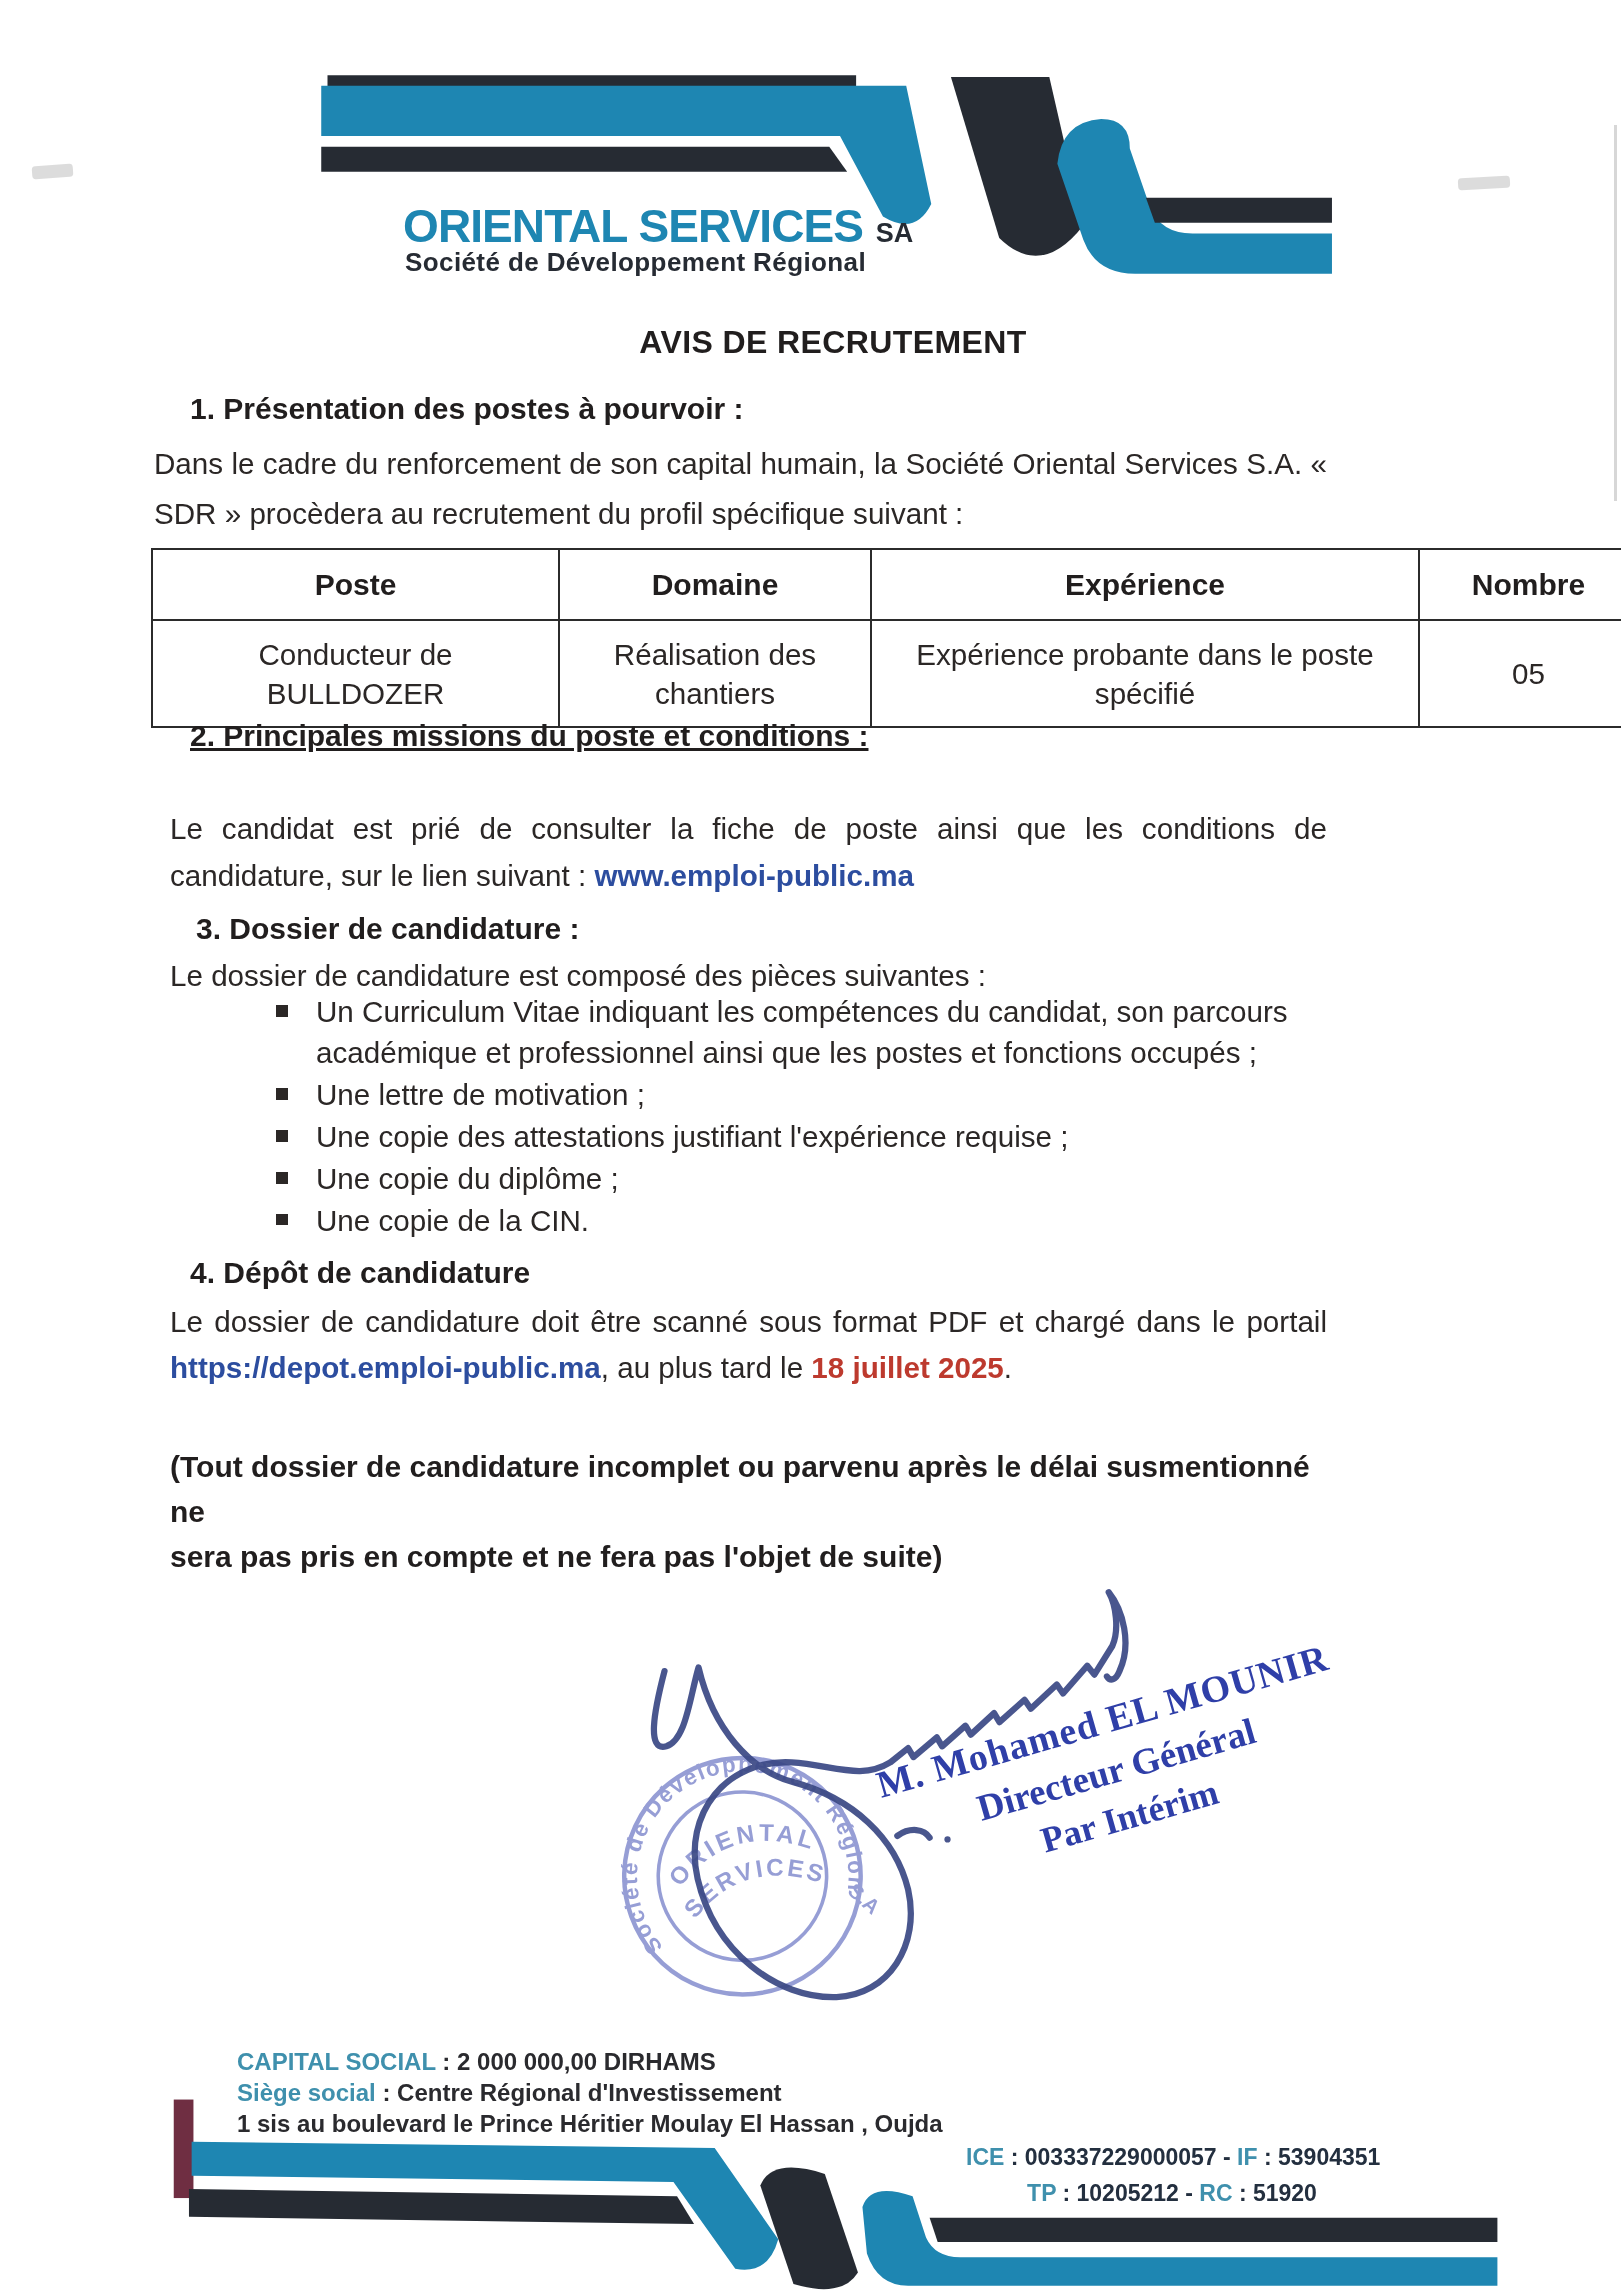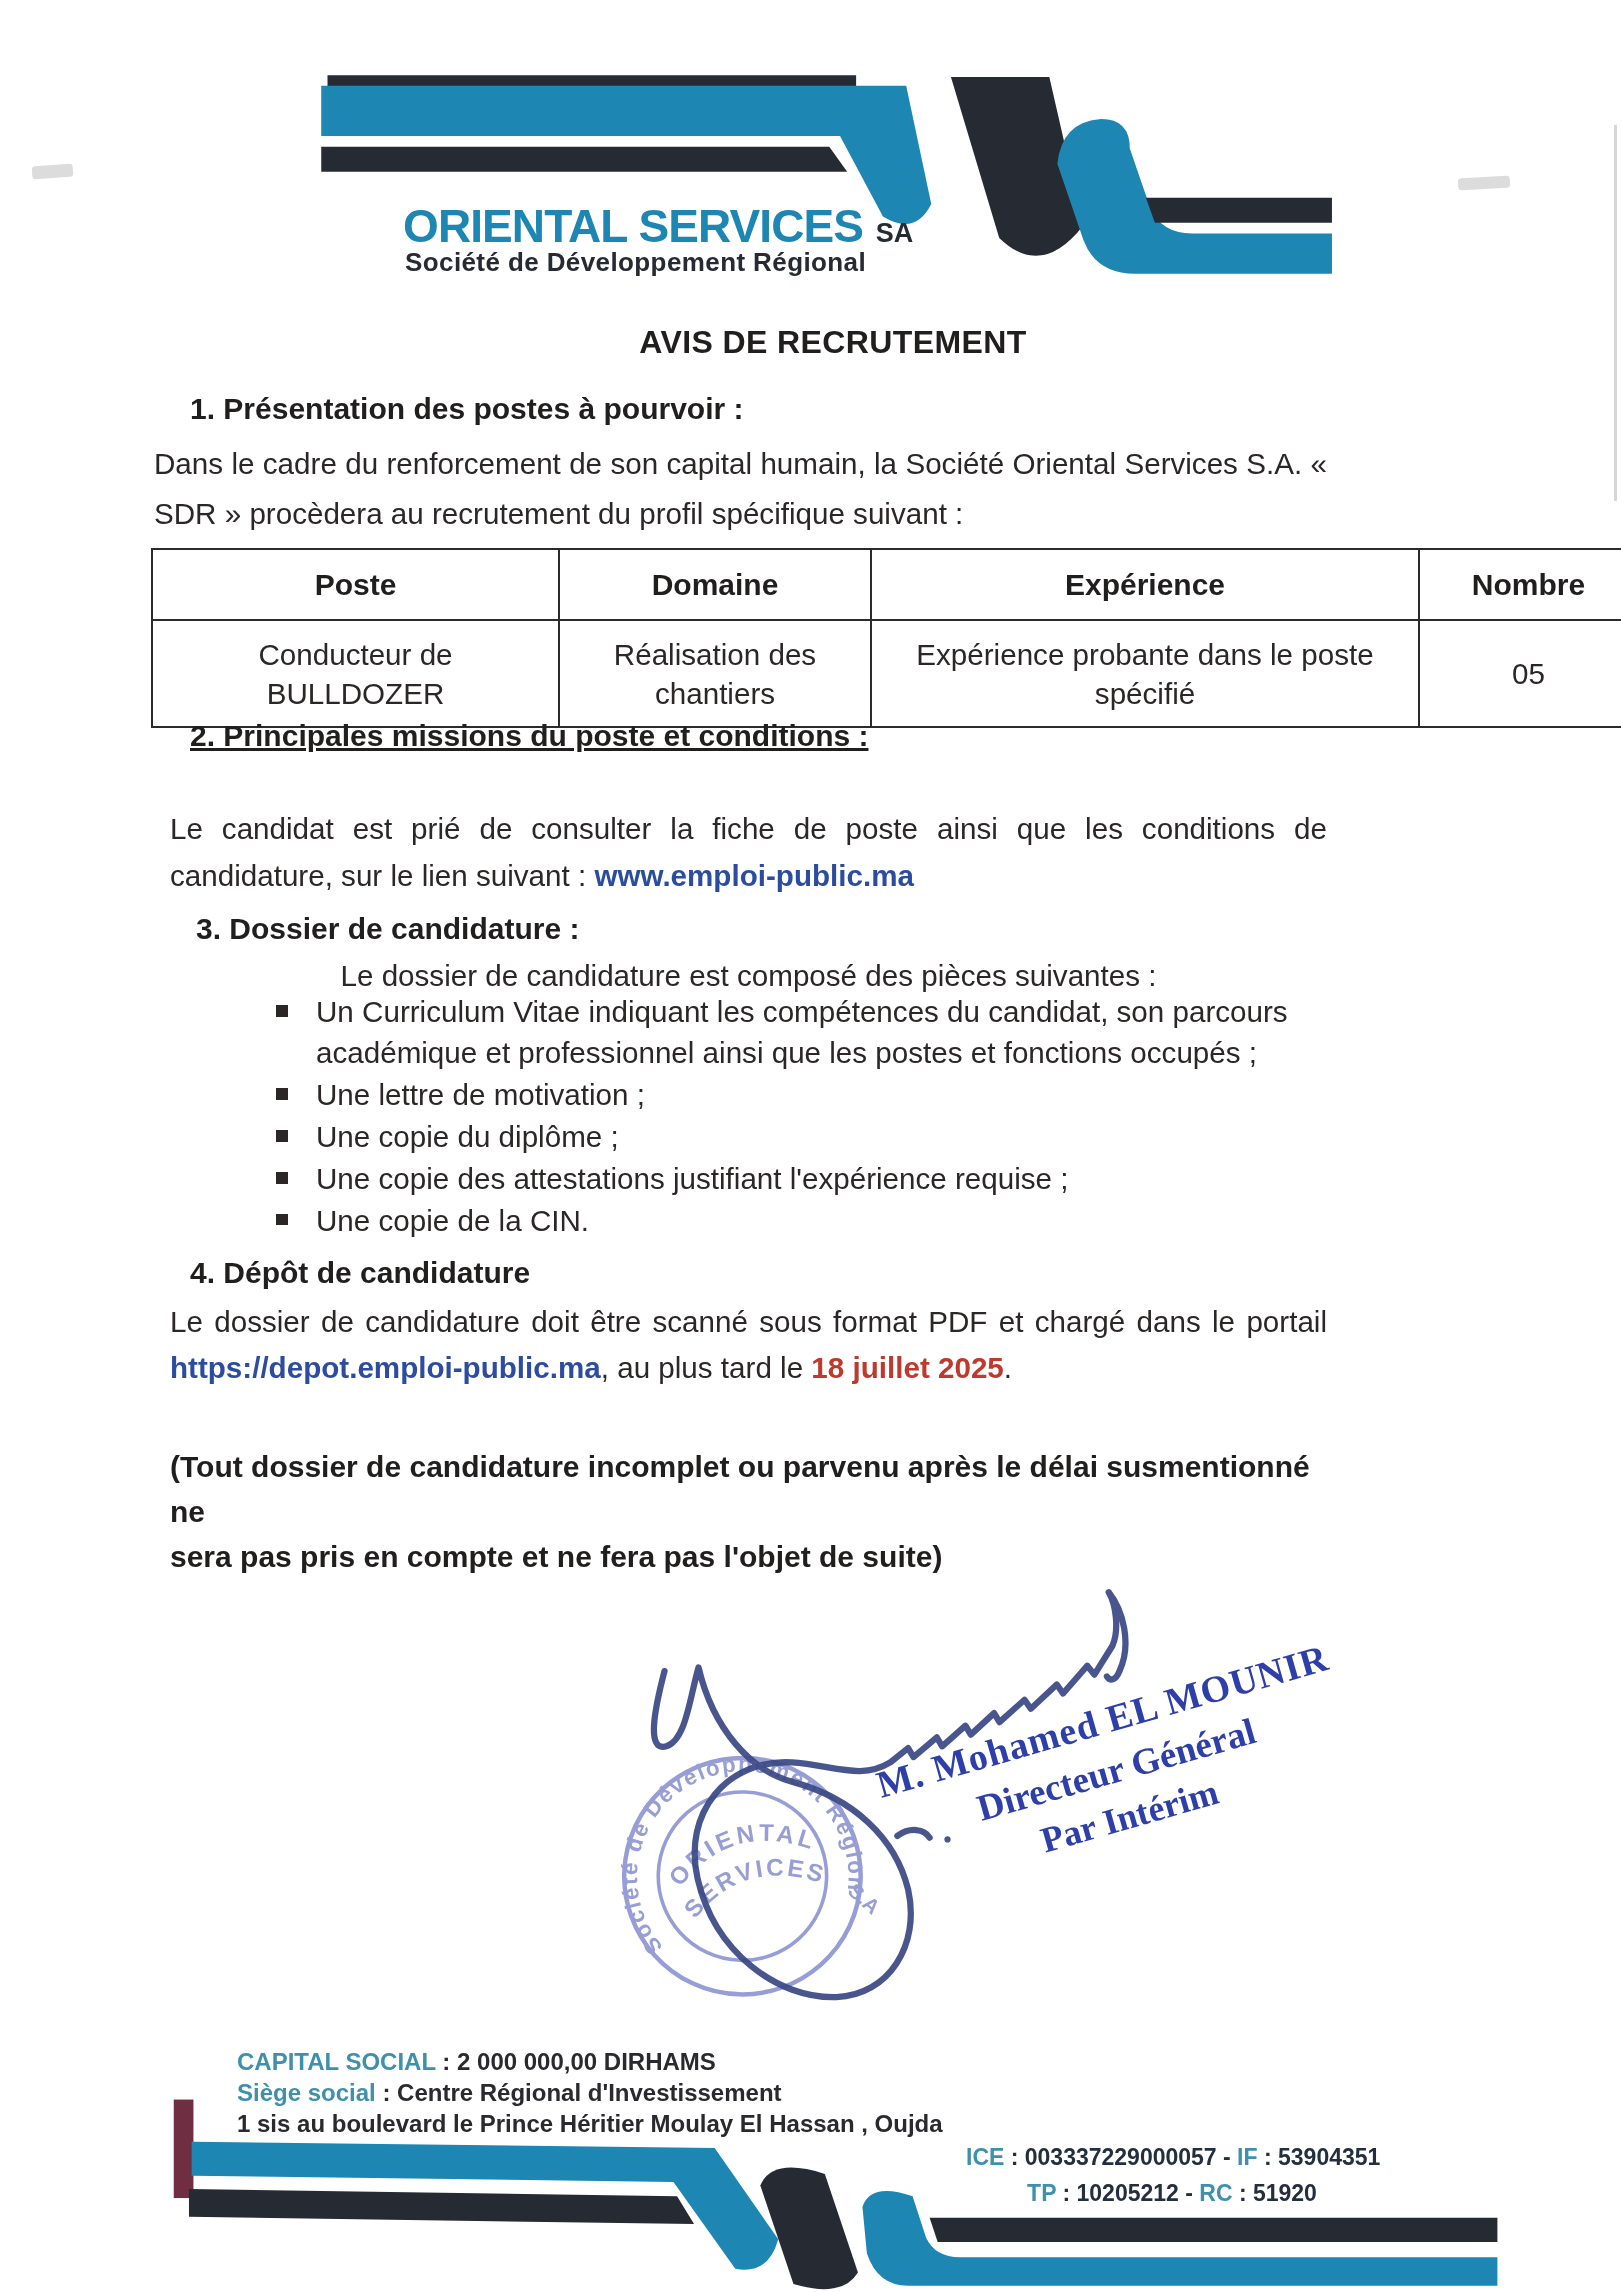--- a/index.html
+++ b/index.html
@@ -98,26 +98,26 @@
   </tbody>
     </table>
 
   <div class="abs h" style="left:190px;top:719px;text-decoration:underline;">2. Principales missions du poste et conditions :</div>
   <div class="abs t just" style="left:170px;top:804px;width:1157px;">Le candidat est prié de consulter la fiche de poste ainsi que les conditions de</div>
   <div class="abs t" style="left:170px;top:851px;width:1157px;">
     <span>candidature, sur le lien suivant : </span><span class="link">www.emploi-public.ma</span>
   </div>
 
   <div class="abs h" style="left:196px;top:912px;text-align:center;">3. Dossier de candidature :</div>
-  <div class="abs t" style="left:170px;top:951px;width:1157px;text-align:center;">Le dossier de candidature est composé des pièces suivantes :</div>
+  <div class="abs t" style="left:170px;top:951px;width:1157px;">Le dossier de candidature est composé des pièces suivantes :</div>
   <ul class="abs bullets">
     <li><span>Un Curriculum Vitae indiquant les compétences du candidat, son parcours académique et professionnel ainsi que les postes et fonctions occupés ;</span></li>
     <li><span>Une lettre de motivation ;</span></li>
+    <li><span>Une copie des attestations justifiant l'expérience requise ;</span></li>
     <li><span>Une copie du diplôme ;</span></li>
-    <li><span>Une copie des attestations justifiant l'expérience requise ;</span></li>
     <li><span>Une copie de la CIN.</span></li>
   </ul>
 
   <div class="abs h" style="left:190px;top:1256px;">4. Dépôt de candidature</div>
   <div class="abs t just" style="left:170px;top:1297px;width:1157px;">Le dossier de candidature doit être scanné sous format PDF et chargé dans le portail</div>
   <div class="abs t" style="left:170px;top:1343px;width:1157px;">
     <span class="link">https://depot.emploi-public.ma</span><span>, au plus tard le </span><span class="date-red">18 juillet 2025</span><span>.</span>
   </div>
 
   <div class="abs note">

